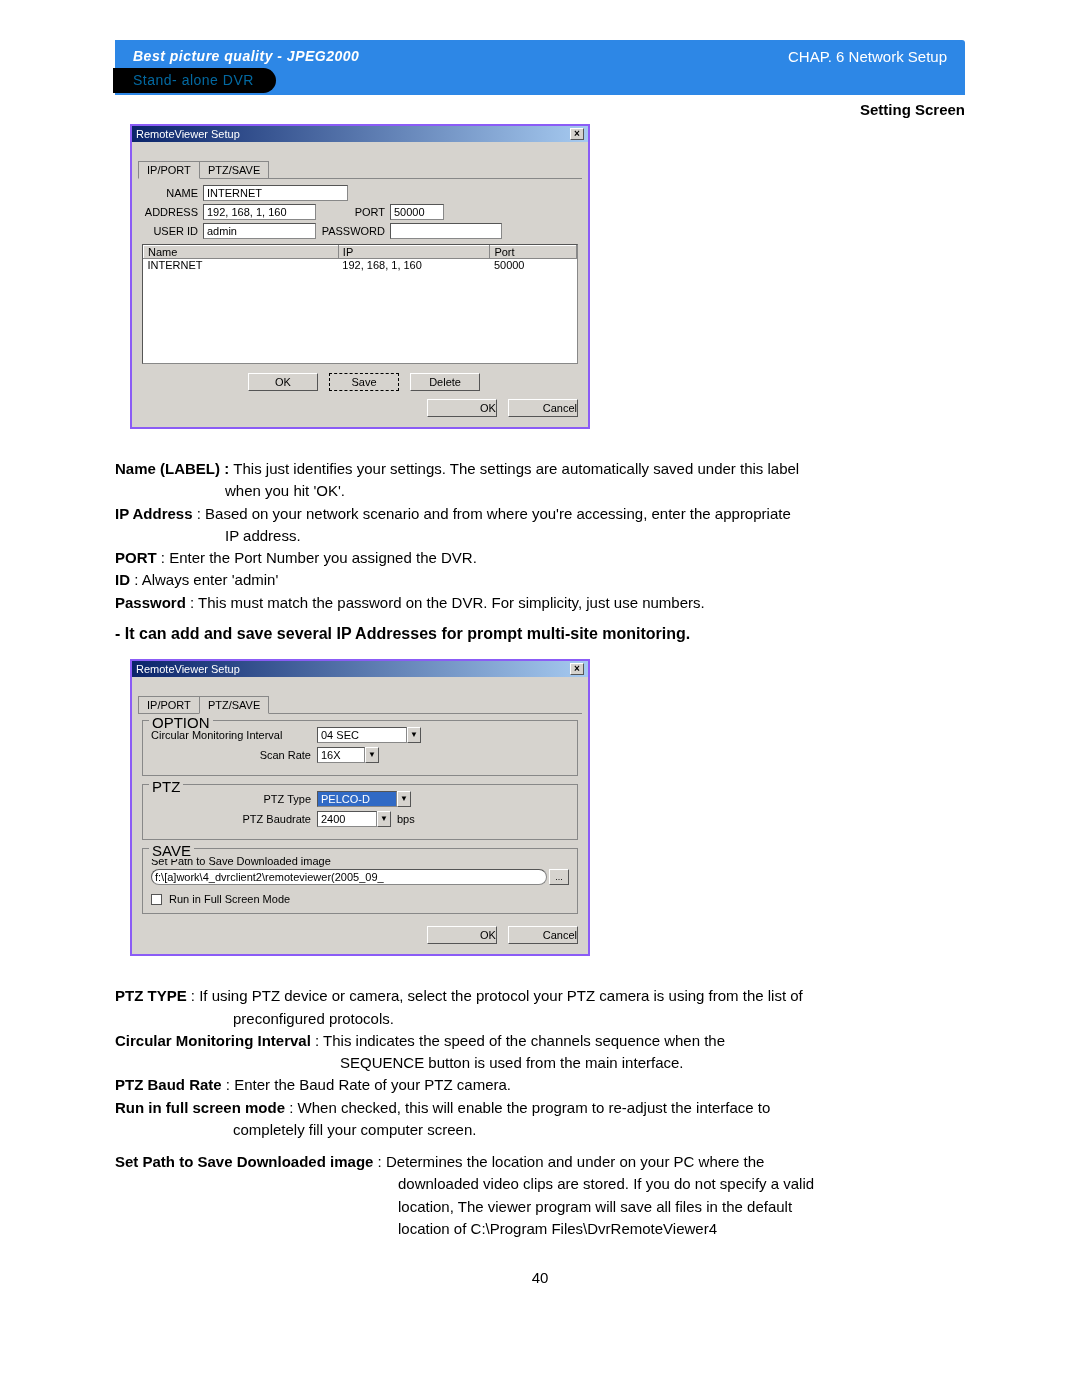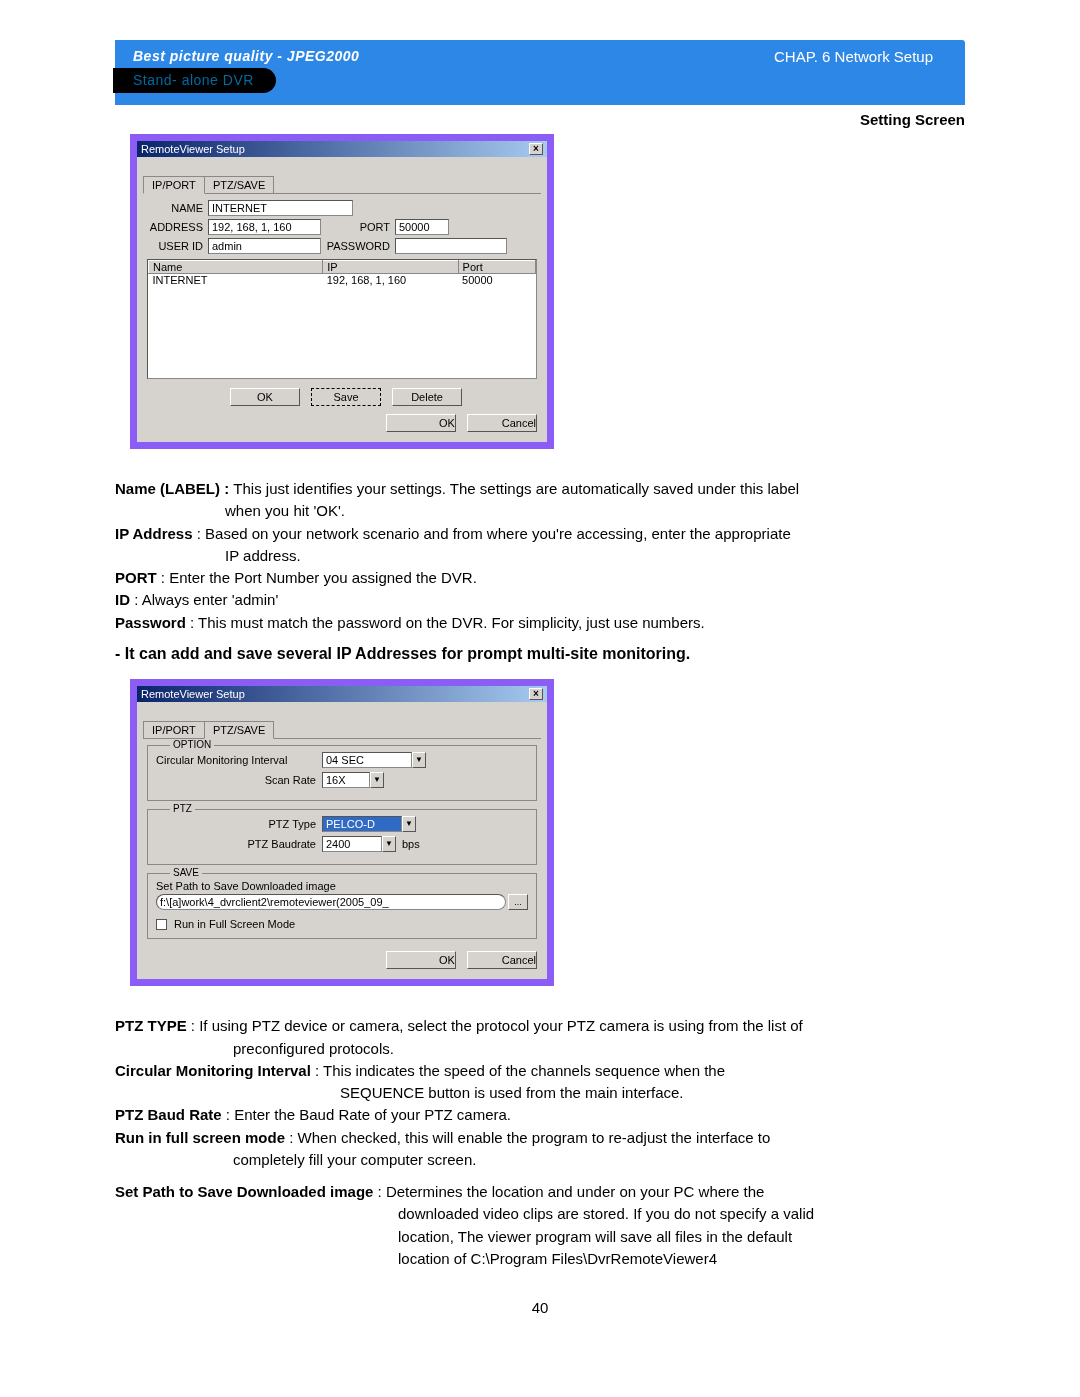--- a/index.html
+++ b/index.html
@@ -12,21 +12,21 @@
   height: 1397px;
   position: relative;
   padding: 40px 115px 0 115px;
 }
 
 
 .header-banner {
   position: relative;
   background: #2d87e6;
   color: #fff;
-  height: 65px;
+  height: 55px;
   border-radius: 0 3px 0 0;
 }
 .header-banner .quality {
   position: absolute;
   left: 18px;
   top: 8px;
   font-size: 14px;
   font-weight: bold;
   font-style: italic;
   letter-spacing: 0.5px;
@@ -37,36 +37,36 @@
   top: 28px;
   background: #000;
   color: #0369a1;
   padding: 4px 22px 5px 20px;
   font-size: 14px;
   letter-spacing: 0.5px;
   border-radius: 0 14px 14px 0;
 }
 .header-banner .chapter {
   position: absolute;
-  right: 32px;
+  right: 18px;
   top: 8px;
   font-size: 15px;
 }
 .section-title {
   font-weight: bold;
   margin: 6px 0 6px 75px;
   font-size: 15px;
   text-align: right;
 }
 
 
 .dialog {
-  width: 424px;
+  width: 460px;
   margin-left: 15px;
-  border: 7px solid #8b5cf6;
+  border: 2px solid #8b5cf6;
   background: #d6d3ce;
   font-family: Tahoma, Arial, sans-serif;
   font-size: 11px;
   margin-bottom: 30px;
 }
 .titlebar {
   background: linear-gradient(to right, #0a246a, #a6caf0);
   color: #fff;
   padding: 2px 4px;
   font-size: 11px;
@@ -166,24 +166,24 @@
 
 .fieldset {
   border: 1px solid #888;
   margin: 4px 4px 8px 4px;
   padding: 6px 8px 8px 8px;
   position: relative;
 }
 .fieldset .legend {
   position: absolute;
   top: -7px;
-  left: 22px;
+  left: 6px;
   background: #d6d3ce;
   padding: 0 3px;
-  font-size: 10px;
+  font-size: 15px;
 }
 .combo {
   display: inline-flex;
   align-items: stretch;
 }
 .combo .inset-input { width: 90px; }
 .combo .drop {
   width: 14px;
   background: #d6d3ce;
   border: 1px solid #fff;

